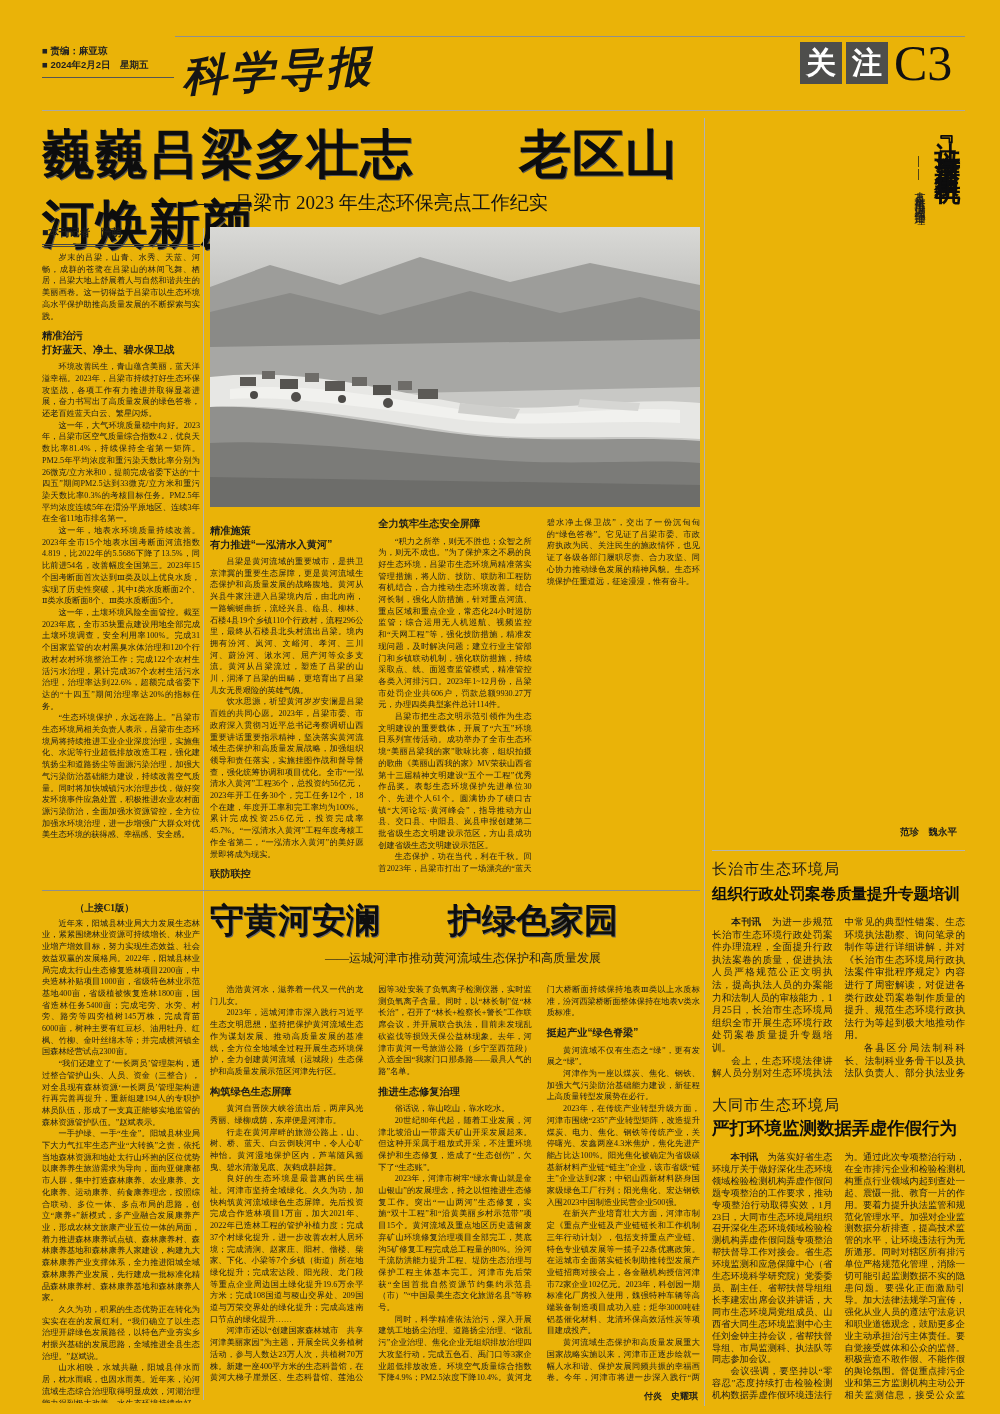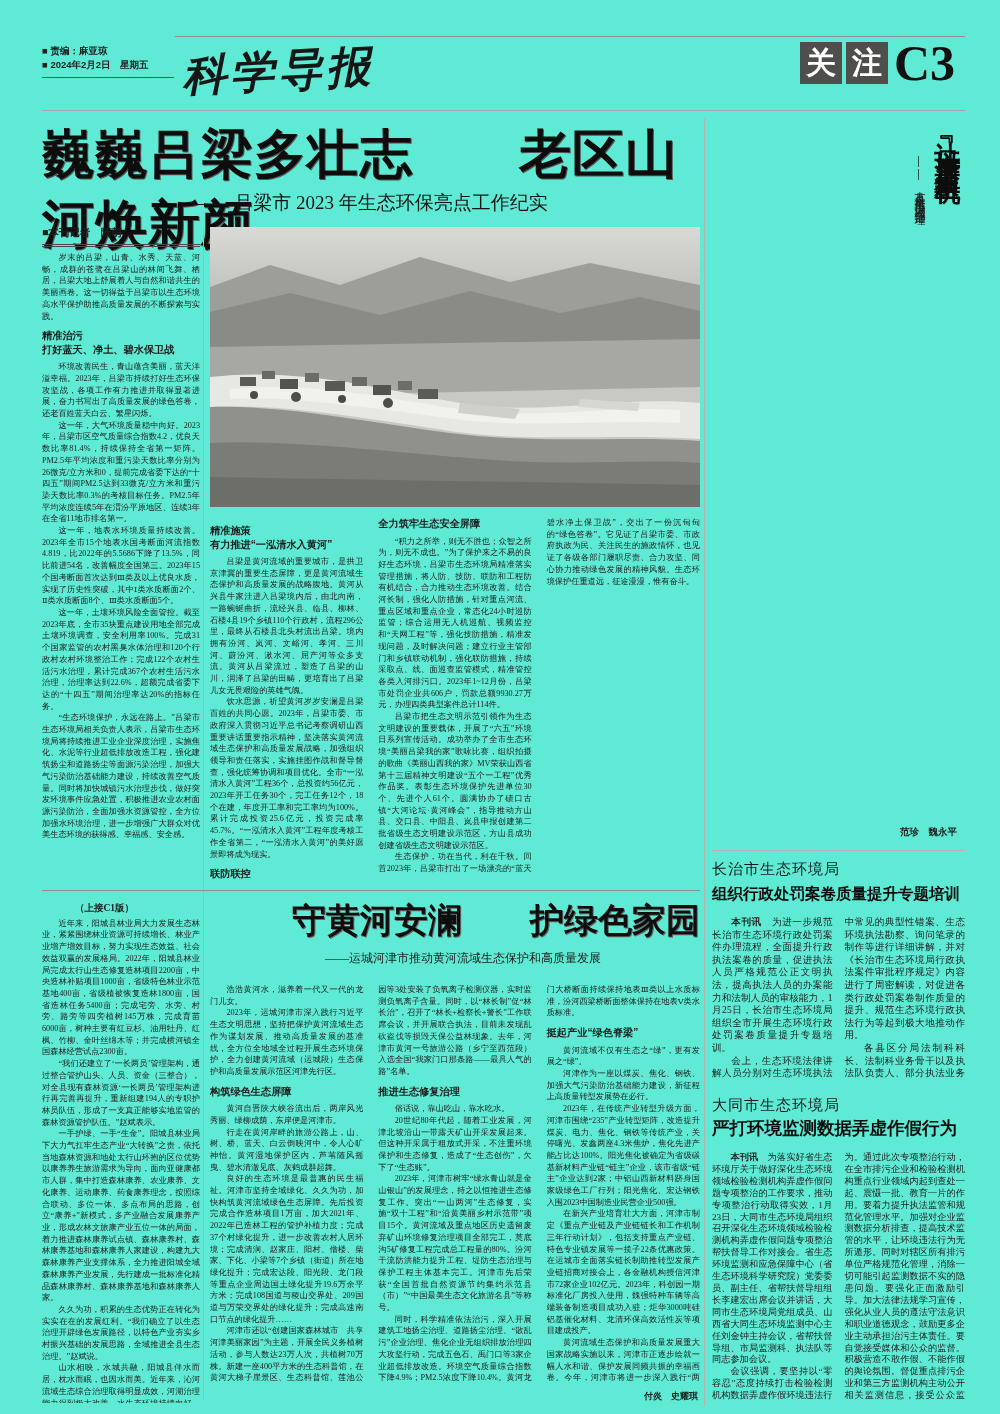--- a/index.html
+++ b/index.html
@@ -1,35 +1,35 @@
 <!DOCTYPE html>
 <html><head>
 <meta charset="utf-8">
 <style>
   html,body { margin:0; padding:0; background:#e9e8e5; }
   .page {
     position:relative; width:1000px; height:1414px; margin:0 auto;
-    background:#5eead4; color:#1c1c1c; overflow:hidden;
+    background:#eab308; color:#1c1c1c; overflow:hidden;
     font-family:"Liberation Serif","DejaVu Serif",serif;
   }
   .rule-h { position:absolute; background:#8f8f8c; height:1px; }
   .rule-v { position:absolute; background:#b3b2af; width:1px; }
 
   
   .ed-block { position:absolute; left:42px; top:44px; width:132px;
     font-family:"Liberation Sans","DejaVu Sans",sans-serif;
     font-size:9.5px; line-height:14px; font-weight:bold; color:#222;
     border-bottom:1px solid #555; padding-bottom:5px; }
   .paper-logo { position:absolute; left:182px; top:42px; font-size:44px; font-weight:bold;
     font-style:italic; letter-spacing:4px; color:#161616; transform:rotate(-3deg);
     font-family:"DejaVu Serif","Liberation Serif",serif; }
   .badge { position:absolute; top:42px; width:42px; height:42px; background:#4e4e4c;
     color:#fff; font-family:"Liberation Sans","DejaVu Sans",sans-serif;
     font-weight:bold; font-size:30px; line-height:42px; text-align:center; }
-  .page-no { position:absolute; left:894px; top:34px; font-size:50px; font-weight:bold;
+  .page-no { position:absolute; left:894px; top:34px; font-size:50px; font-weight:normal;
     font-family:"Liberation Serif","DejaVu Serif",serif; color:#111; }
 
   
   .main-hl { position:absolute; left:42px; top:120px; width:660px; text-align:left;
     font-size:52px; font-weight:bold; letter-spacing:1px; color:#0d0d0d;
     text-shadow:1px 1px 0 #555; }
   .main-sub { position:absolute; left:42px; top:190px; width:660px; text-align:center;
     font-size:19px; color:#141414; }
   .byline { position:absolute; left:42px; top:226px; width:158px; font-size:10.5px;
     font-weight:bold; border-bottom:3px double #4a4a48; padding-bottom:4px; }
@@ -47,21 +47,21 @@
   .left-col  { position:absolute; left:42px;  top:252px; width:158px; height:628px; }
   .mid-cols  { position:absolute; left:210px; top:517px; width:490px; height:365px;
     column-count:3; column-gap:15px; column-fill:auto; }
   .cont-col  { position:absolute; left:42px;  top:903px; width:158px; height:500px; }
 
   
   .photo { position:absolute; left:210px; top:227px; width:490px; height:280px;
     background:#c8c8c5; overflow:hidden; }
 
   
-  .hh-hl  { position:absolute; left:210px; top:898px; width:490px; text-align:right;
+  .hh-hl  { position:absolute; left:210px; top:898px; width:490px; text-align:left;
     font-size:34px; font-weight:bold; color:#0e0e0e; text-shadow:1px 1px 0 #666; }
   .hh-sub { position:absolute; left:218px; top:950px; width:490px; text-align:center; font-size:12px; }
   .hh-cols { position:absolute; left:210px; top:984px; width:490px; height:404px;
     column-count:3; column-gap:15px; column-fill:auto; }
   .hh-by { position:absolute; left:520px; top:1390px; width:178px; text-align:right;
     font-weight:bold; font-size:9px; }
 
   
   .mr-art { position:absolute; left:712px; top:122px; width:253px; height:698px; }
   .vtitle-wrap { float:right; writing-mode:vertical-rl; height:352px;

